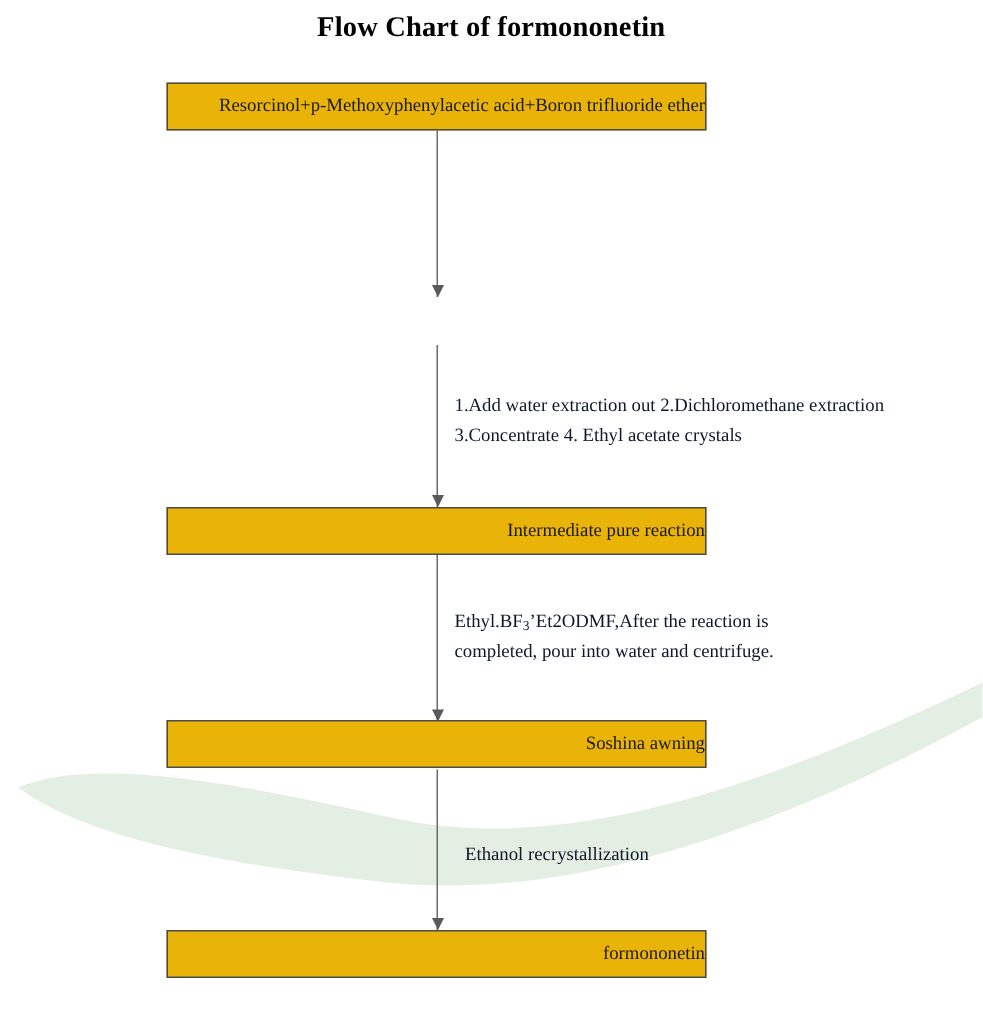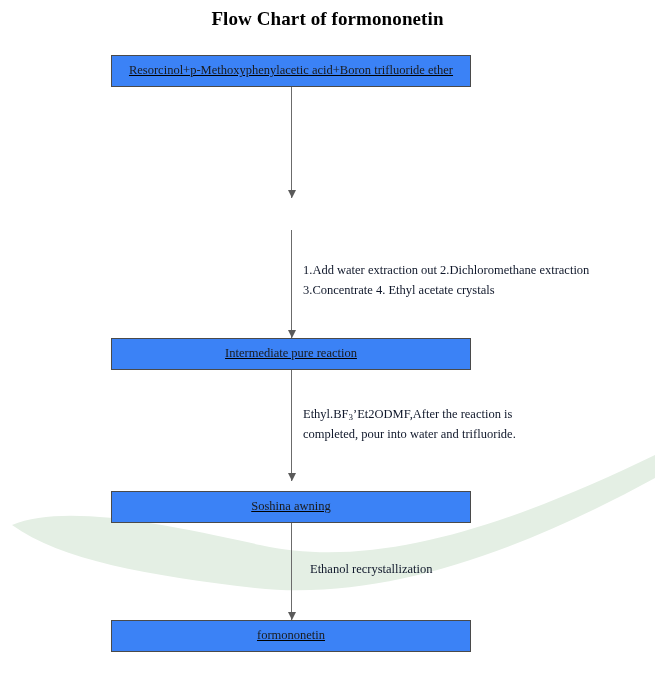--- a/index.html
+++ b/index.html
@@ -41,38 +41,37 @@
   }
 
   
   .node{
     position:absolute;
     left:111px;
     width:360px;
     height:32px;
     box-sizing:border-box;
     border:1px solid #4a4a4a;
-    background:#3b82f6;
+    background:#eab308;
     display:flex;
     align-items:center;
-    justify-content:center;
+    justify-content:flex-end;
     z-index:3;
-    text-decoration:underline;
   }
   .node .node-label{
     font-family:"Liberation Serif", serif;
     font-size:12.5px;
     color:#1a1a1a;
     line-height:1.1;
     white-space:nowrap;
   }
   .node-0{top:55px;}
   .node-1{top:198px;}
   .node-2{top:338px;}
-  .node-3{top:491px;}
+  .node-3{top:480px;}
   .node-4{top:620px;}
 
   
   .connector{
     position:absolute;
     left:291px;
     width:2px;
     z-index:2;
   }
   .connector .stem{
@@ -170,20 +169,20 @@
 
   <div class="annotation ann-0">
     <span class="ann-line">1.Add water extraction out 2.Dichloromethane extraction</span>
     <span class="ann-line">3.Concentrate 4. Ethyl acetate crystals</span>
   </div>
 
   <div class="annotation ann-1">
     <span class="ann-line">
       <span>Ethyl.BF</span><sub>3</sub><span>’Et2ODMF,After the reaction is</span>
     </span>
-    <span class="ann-line">completed, pour into water and trifluoride.</span>
+    <span class="ann-line">completed, pour into water and centrifuge.</span>
   </div>
 
   <div class="annotation ann-2">
     <span class="ann-line">Ethanol recrystallization</span>
   </div>
 
 </div>
 
 </body></html>

